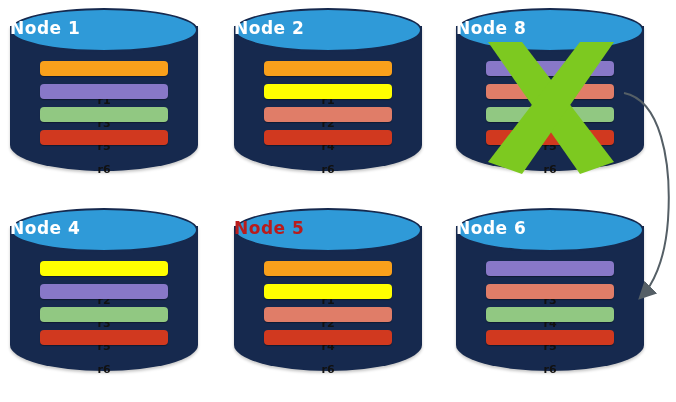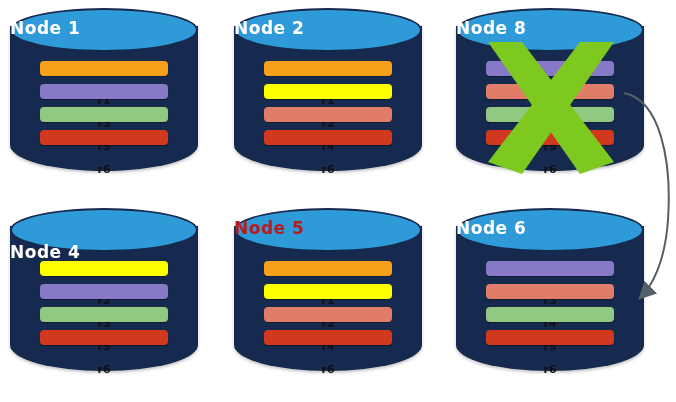--- a/index.html
+++ b/index.html
@@ -174,21 +174,21 @@
         </div>
       </div>
       <svg class="fail-x" viewBox="0 0 146 132">
         <path d="M10,0 L44,0 L136,120 L102,132 Z" fill="#7dc920"></path>
         <path d="M102,0 L136,0 L44,132 L10,120 Z" fill="#7dc920"></path>
       </svg>
     </div>
     <div class="node" style="left: 10px; top: 206px;">
       <div class="cyl-body" style="background: rgb(22, 41, 78);"></div>
       <div class="cyl-top" style="background: rgb(47, 154, 216);"></div>
-      <div class="node-title" style="color: rgb(255, 255, 255); margin-top: 24px;">Node  4</div>
+      <div class="node-title" style="color: rgb(255, 255, 255);">Node  4</div>
       <div class="replica-stack">
         <div class="replica" style="background: rgb(255, 255, 0);">
           <span>r2</span>
         </div>
         <div class="replica" style="background: rgb(136, 120, 200);">
           <span>r3</span>
         </div>
         <div class="replica" style="background: rgb(145, 200, 130);">
           <span>r5</span>
         </div>

